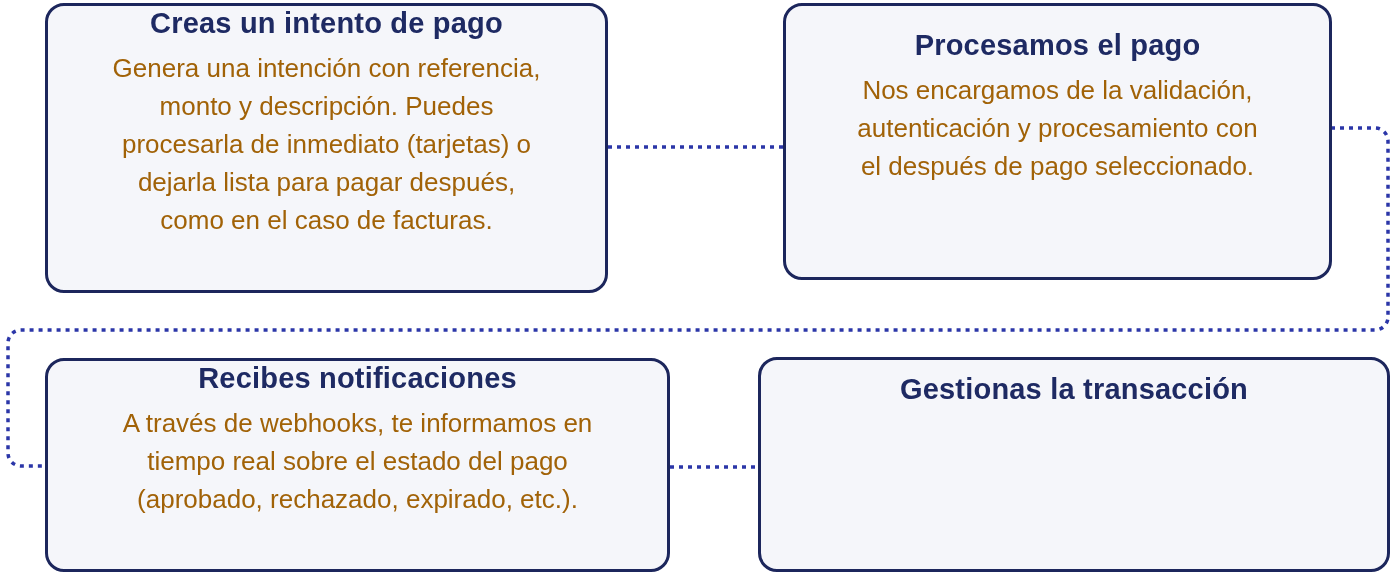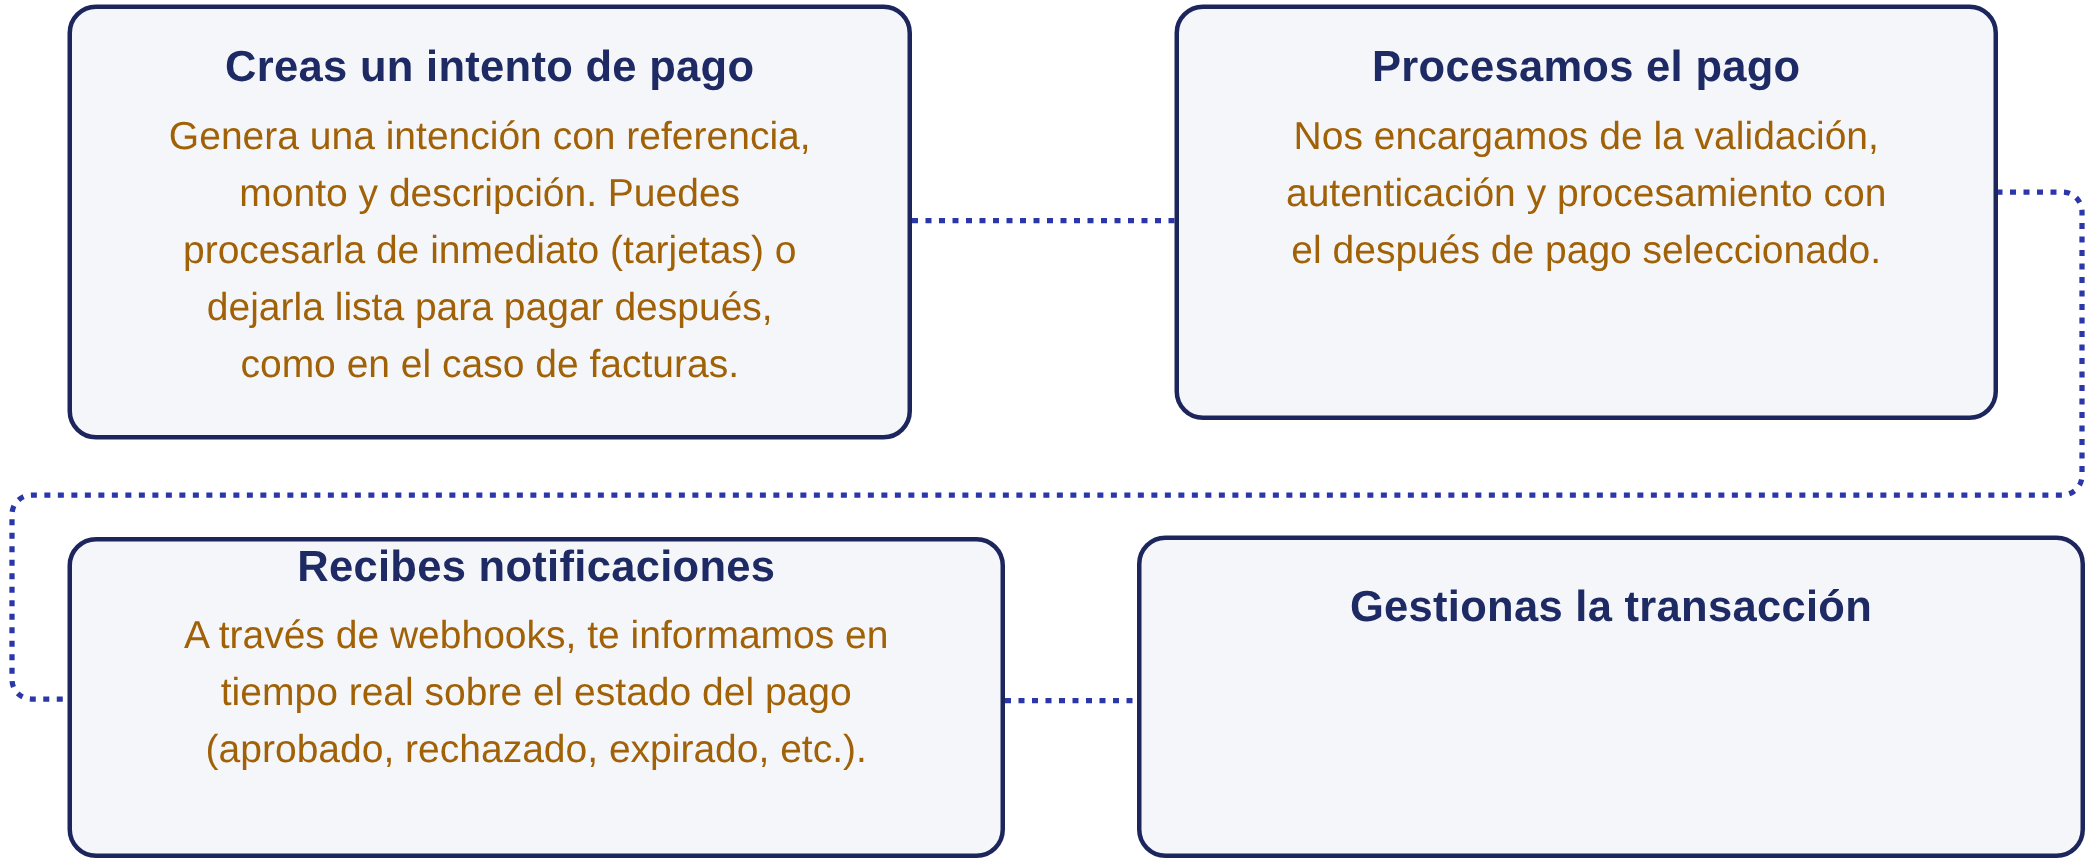--- a/index.html
+++ b/index.html
@@ -28,24 +28,24 @@
     box-sizing: border-box;
     background: #f5f6fa;
     border: 3px solid #1c265c;
     border-radius: 19px;
     z-index: 1;
     display: flex;
     flex-direction: column;
     align-items: center;
     text-align: center;
   }
-  .card-1 { left: 45px;  top: 3px;   width: 563px; height: 290px; padding-top: 22px; }
+  .card-1 { left: 45px;  top: 3px;   width: 563px; height: 290px; }
   .card-2 { left: 783px; top: 3px;   width: 549px; height: 277px; padding-top: 22px; }
   .card-3 { left: 45px;  top: 358px; width: 625px; height: 214px; }
-  .card-4 { left: 758px; top: 357px; width: 632px; height: 215px; padding-top: 28px; }
+  .card-4 { left: 758px; top: 357px; width: 632px; height: 215px; padding-top: 12px; }
   .card-title {
     margin: 0;
     font-size: 29px;
     font-weight: 700;
     letter-spacing: 0.2px;
     line-height: 34px;
     color: #1e2a63;
   }
   .card-body {
     margin: 9px 0 0 0;

